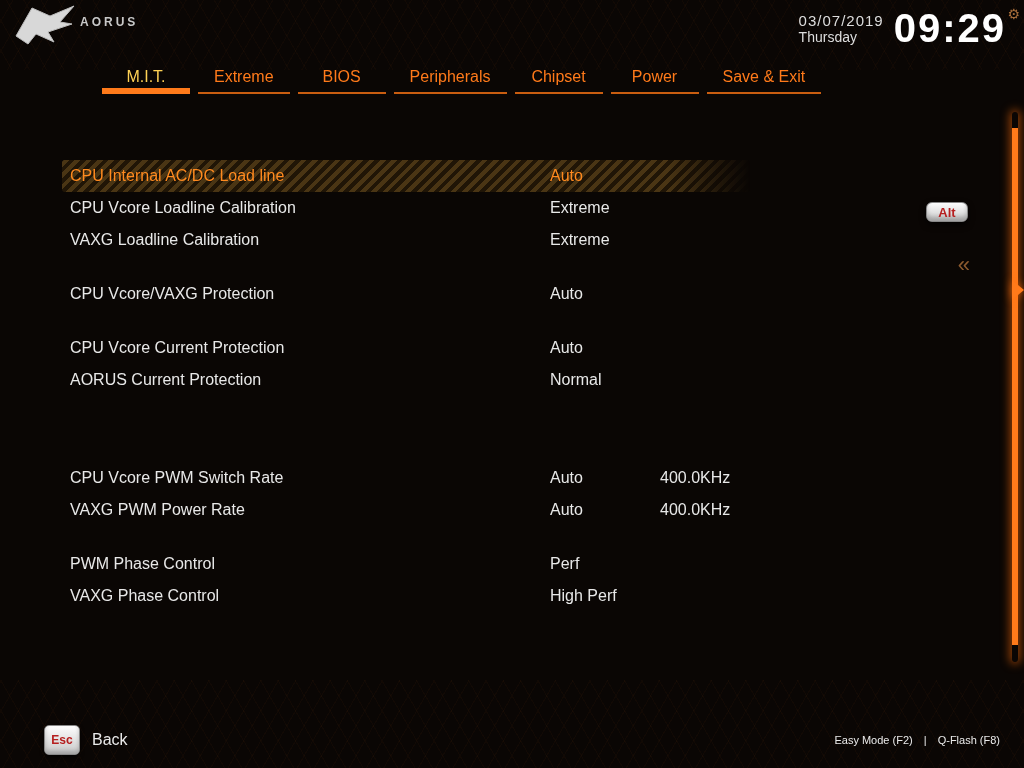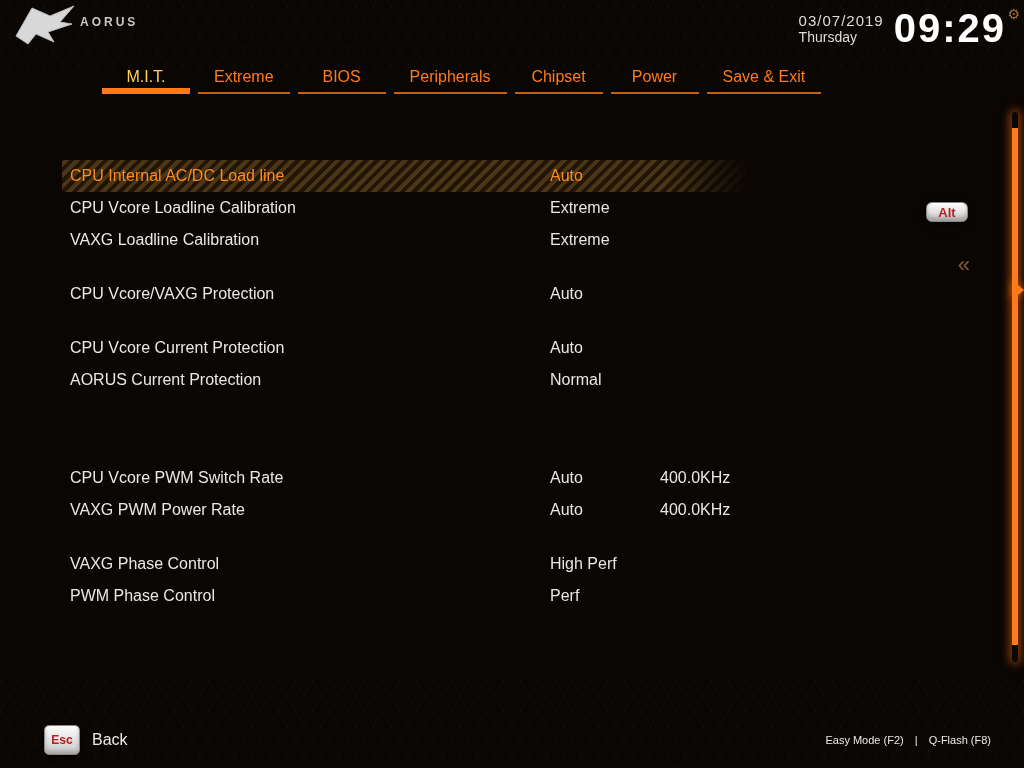--- a/index.html
+++ b/index.html
@@ -118,21 +118,21 @@
     border-top: 10px solid transparent;
     border-bottom: 10px solid transparent;
     border-left: 12px solid #ff7a1a;
     filter: drop-shadow(0 0 4px rgba(255,110,10,0.7));
   }
 
   
   .footer {
     position: absolute; bottom: 0; left: 0; right: 0; height: 50px;
     display: flex; align-items: center; justify-content: space-between;
-    padding: 0 33px 6px 44px;
+    padding: 0 24px 6px 44px;
   }
   .back { display: flex; align-items: center; gap: 12px; color: #eaeaea; font-size: 16px; cursor: pointer; }
   .esc-key {
     width: 36px; height: 30px; border-radius: 5px;
     background: linear-gradient(#fdfdfd, #c8c8c8);
     border: 1px solid #888;
     box-shadow: 0 2px 4px rgba(0,0,0,0.7), inset 0 -3px 4px rgba(0,0,0,0.2);
     display:flex; align-items:center; justify-content:center;
     color:#b62020; font-weight:700; font-size:12px;
   }
@@ -216,27 +216,27 @@
       <span class="value">Auto</span>
       <span class="extra">400.0KHz</span>
     </div>
     <div class="row">
       <span class="label">VAXG PWM Power Rate</span>
       <span class="value">Auto</span>
       <span class="extra">400.0KHz</span>
     </div>
     <div class="row spacer"></div>
     <div class="row">
+      <span class="label">PWM Phase Control</span>
+      <span class="value">Perf</span>
+      <span class="extra"></span>
+    </div>
+    <div class="row">
       <span class="label">VAXG Phase Control</span>
       <span class="value">High Perf</span>
-      <span class="extra"></span>
-    </div>
-    <div class="row">
-      <span class="label">PWM Phase Control</span>
-      <span class="value">Perf</span>
       <span class="extra"></span>
     </div>
   </div>
 
 <div class="alt-key">
   <span>Alt</span>
 </div>
 <div class="chev-left">«</div>
 
 <div class="right-rail">

